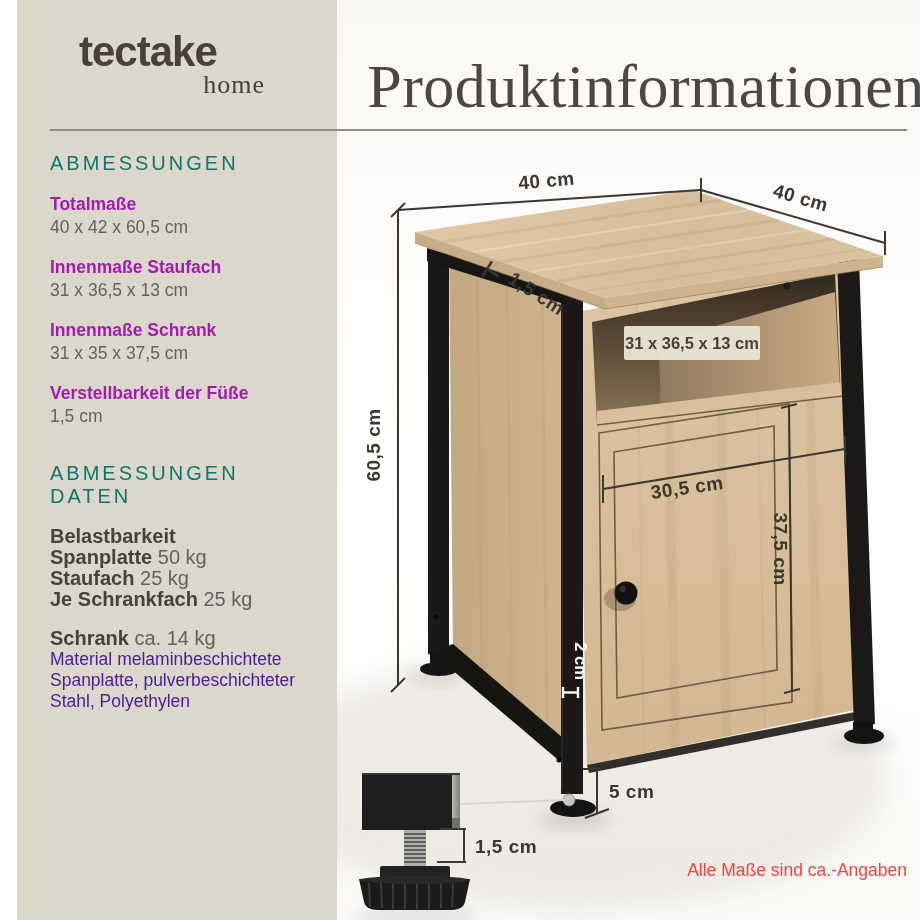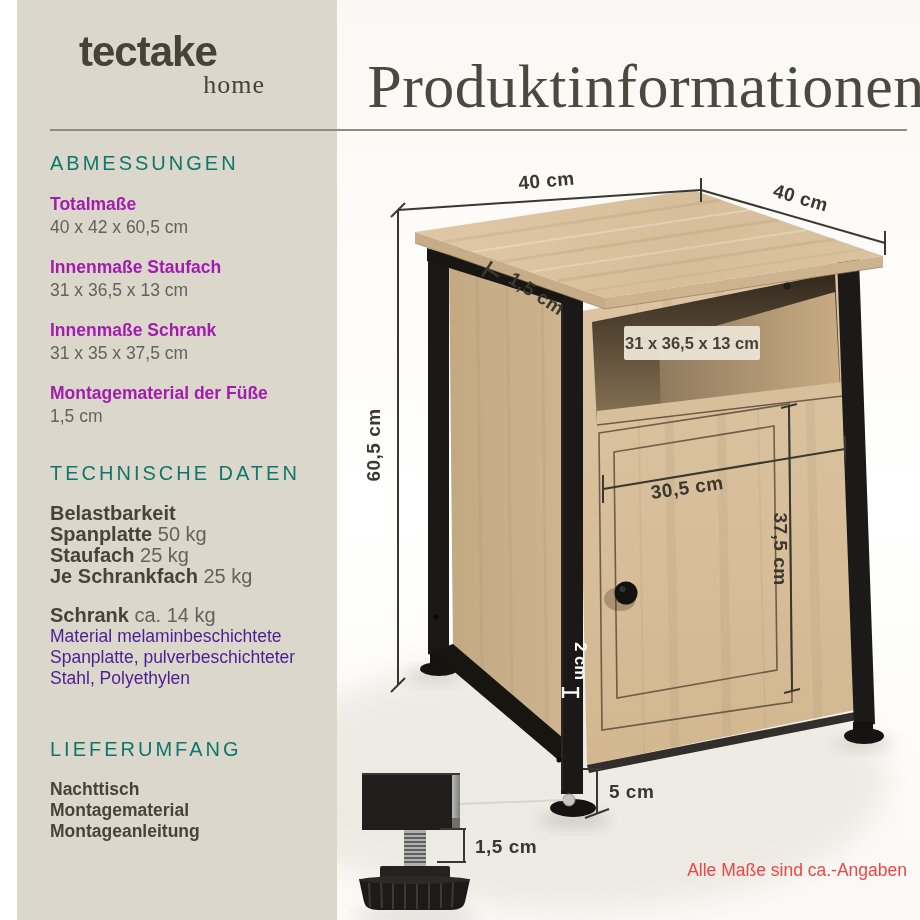--- a/index.html
+++ b/index.html
@@ -56,27 +56,27 @@
       </div>
       <div class="spec">
         <div class="spec-label">Innenmaße Staufach</div>
         <div class="spec-value">31 x 36,5 x 13 cm</div>
       </div>
       <div class="spec">
         <div class="spec-label">Innenmaße Schrank</div>
         <div class="spec-value">31 x 35 x 37,5 cm</div>
       </div>
       <div class="spec">
-        <div class="spec-label">Montagematerial der Füße</div>
+        <div class="spec-label">Verstellbarkeit der Füße</div>
         <div class="spec-value">1,5 cm</div>
       </div>
     </section>
 
     <section class="sec" style="top:462px;">
-      <h2 class="sec-h">TECHNISCHE DATEN</h2>
+      <h2 class="sec-h">ABMESSUNGEN DATEN</h2>
       <div class="tech-row">
         <span class="b">Belastbarkeit</span>
       </div>
       <div class="tech-row">
         <span class="b">Spanplatte</span>
         <span>50 kg</span>
       </div>
       <div class="tech-row">
         <span class="b">Staufach</span>
         <span>25 kg</span>
@@ -89,26 +89,20 @@
       <div class="tech-row">
         <span class="b">Schrank</span>
         <span>ca. 14 kg</span>
       </div>
       <p class="para">
         <span class="b">Material</span>
         <span>melaminbeschichtete Spanplatte, pulverbeschichteter Stahl, Polyethylen</span>
       </p>
     </section>
 
-    <section class="sec" style="top:738px;">
-      <h2 class="sec-h">LIEFERUMFANG</h2>
-      <div class="liefer-item">Nachttisch</div>
-      <div class="liefer-item">Montagematerial</div>
-      <div class="liefer-item">Montageanleitung</div>
-    </section>
   </aside>
 
   <div class="main"></div>
   <h1 class="title">Produktinformationen</h1>
   <div class="divider"></div>
 
   <svg class="furniture-svg" viewBox="0 0 600 790">
     <defs>
       <linearGradient id="gTop" x1="78" y1="102" x2="546" y2="200" gradientUnits="userSpaceOnUse">
         <stop offset="0" stop-color="#E0C8A6"></stop>

